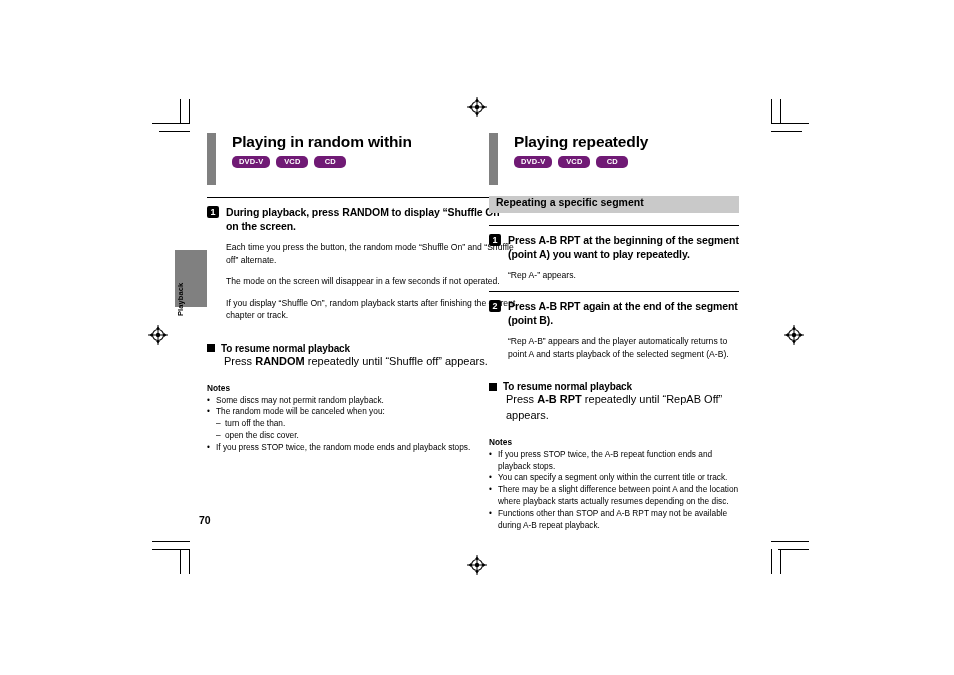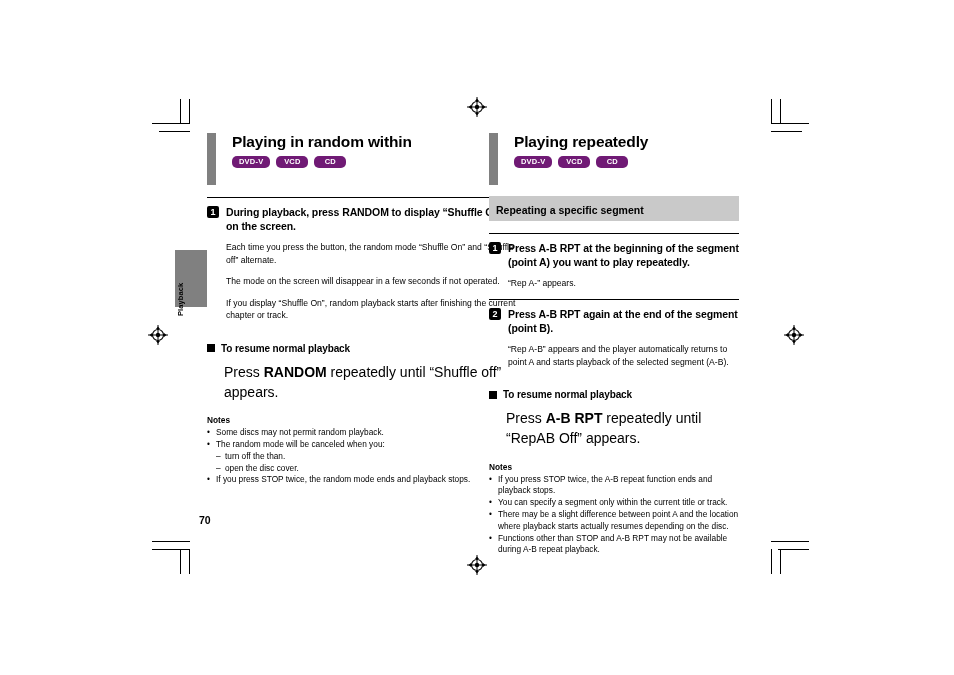--- a/index.html
+++ b/index.html
@@ -105,21 +105,21 @@
     display: inline-block;
     min-width: 18px;
     text-align: center;
   }
 
   
   .section-bar {
     background: #c9c9c9;
     font-size: 10.5px;
     font-weight: bold;
-    padding: 8px 7px 5px 7px;
+    padding: 0 7px 5px 7px;
     margin-top: 11px;
   }
 
   
   .steps { margin-top: 12px; }
   .step {
     border-top: 1px solid #000;
     padding-top: 7px;
     padding-bottom: 9px;
     position: relative;
@@ -167,23 +167,22 @@
     background: #000;
     flex: 0 0 auto;
   }
   .subhead-text {
     font-size: 10px;
     font-weight: bold;
     letter-spacing: -0.1px;
   }
   .subbody {
     padding-left: 17px;
-    font-size: 14px;
+    font-size: 11px;
     line-height: 1.45;
-    margin-top: 8px;
   }
 
   
   .notes { margin-top: 13px; }
   .notes-title {
     font-size: 8.3px;
     font-weight: bold;
     margin-bottom: 2px;
   }
   .note-item {

